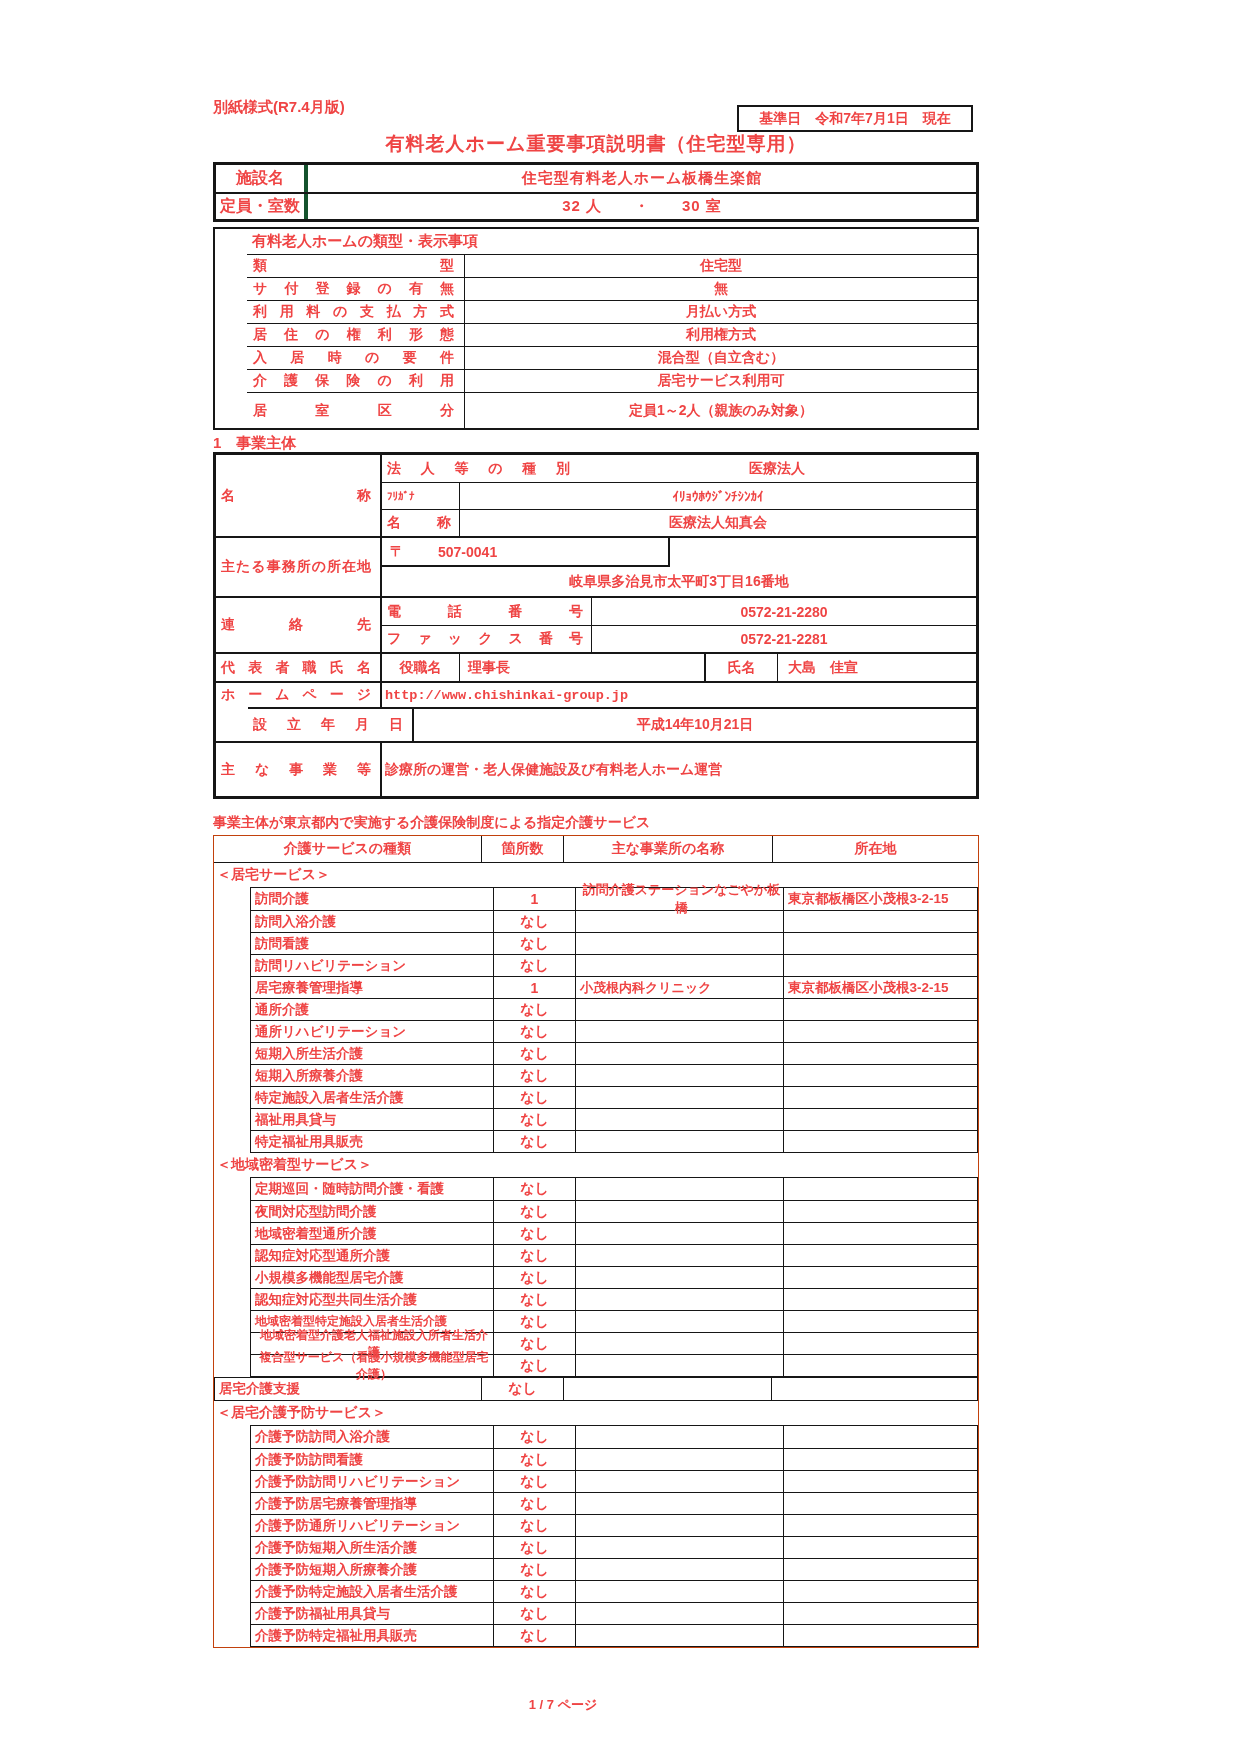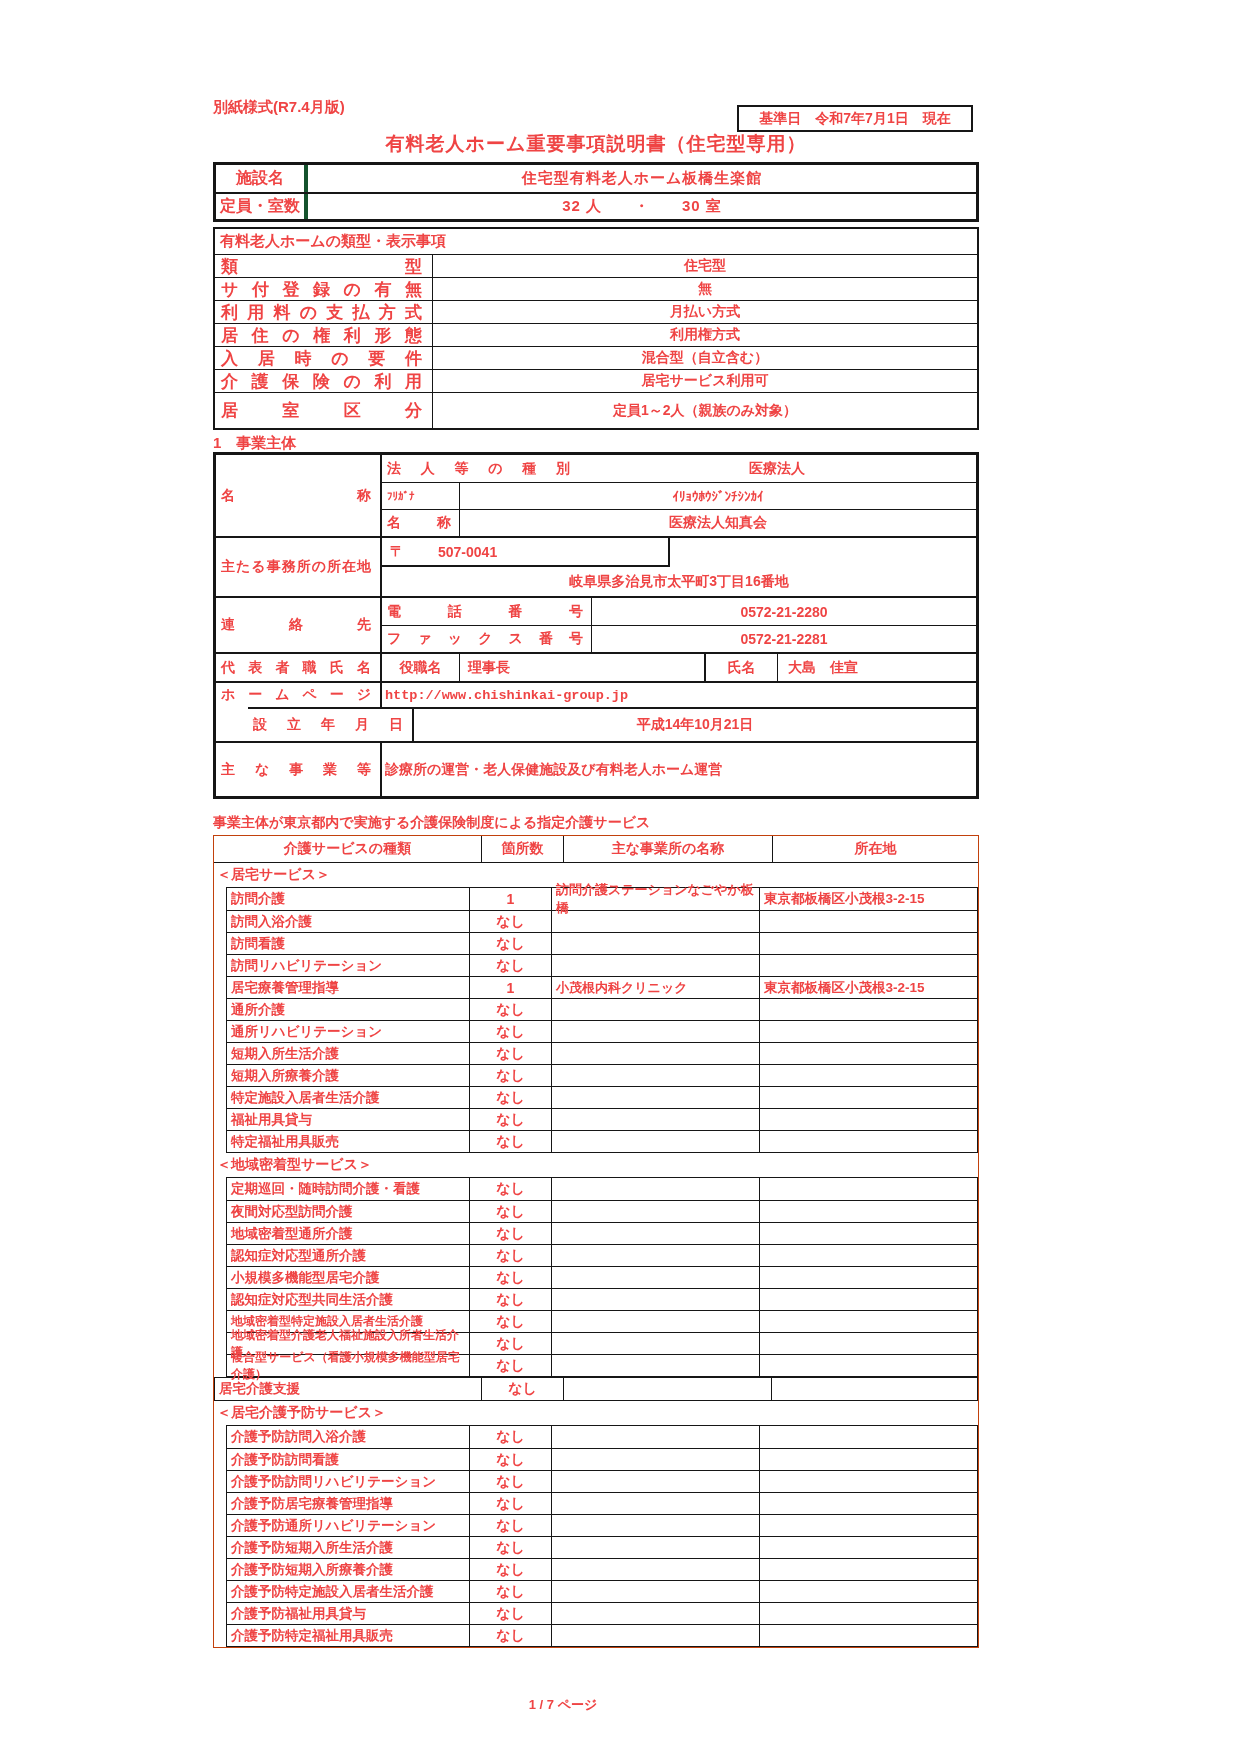--- a/index.html
+++ b/index.html
@@ -18,25 +18,25 @@
   
   .facility-tbl{position:absolute;left:213px;top:162px;width:766px;border:3px solid #161616;}
   .facility-tbl .frow{display:flex;height:27px;}
   .facility-tbl .frow + .frow{border-top:2px solid #161616;}
   .facility-tbl .flabel{width:92px;border-right:4px solid #14532d;display:flex;align-items:center;
                         justify-content:center;font-size:16px;font-weight:700;}
   .facility-tbl .fvalue{flex:1;display:flex;align-items:center;justify-content:center;
                         font-size:15px;font-weight:700;letter-spacing:1px;}
 
   
-  .type-tbl{position:absolute;left:213px;top:227px;width:766px;border:2px solid #161616;}
+  .type-tbl{position:absolute;left:213px;top:227px;width:766px;border:2px solid #161616;padding-left:32px;}
   .type-title{height:25px;display:flex;align-items:center;padding-left:5px;font-size:15px;font-weight:700;}
   .trow{display:flex;height:23px;border-top:1.5px solid #161616;}
   .trow.tall{height:36px;}
-  .tlabel{width:218px;border-right:1.5px solid #161616;display:flex;align-items:center;padding:0 10px 0 6px;font-size:17px;}
+  .tlabel{width:218px;border-right:1.5px solid #161616;display:flex;align-items:center;padding:0 10px 0 6px;font-size:14px;}
   .tvalue{flex:1;display:flex;align-items:center;justify-content:center;font-weight:700;}
 
   
   .biz-title{position:absolute;left:213px;top:434px;font-size:15px;font-weight:700;}
   .biz-tbl{position:absolute;left:213px;top:452px;width:766px;border:3px solid #161616;}
   .brow{display:flex;}
   .brow + .brow{border-top:2px solid #161616;}
   .blabel{width:166px;border-right:2px solid #161616;display:flex;align-items:center;padding:0 9px 0 5px;font-size:14px;}
   .bsub{flex:1;display:flex;flex-direction:column;}
   .subrow{display:flex;height:27px;}
@@ -70,21 +70,21 @@
   .svc-caption{position:absolute;left:213px;top:814px;font-size:14px;}
   .svc-tbl{position:absolute;left:213px;top:835px;width:766px;border:1px solid #c2410c;}
   .svc-head{display:flex;height:27px;border-bottom:1.5px solid #161616;}
   .hc{display:flex;align-items:center;justify-content:center;font-size:14px;}
   .hc.h1{width:268px;border-right:1.5px solid #161616;}
   .hc.h2{width:82px;border-right:1.5px solid #161616;}
   .hc.h3{width:209px;border-right:1.5px solid #161616;}
   .hc.h4{flex:1;}
   .grp-title{height:24px;display:flex;align-items:center;padding-left:3px;font-size:14px;}
   .grp{border:1.5px solid #161616;}
-  .grp.indent{margin-left:12px;}
+  .grp.indent{margin-left:36px;text-align:center;}
   .srow{display:flex;height:22px;}
   .srow + .srow{border-top:1px solid #161616;}
   .sc{display:flex;align-items:center;}
   .sc.c1{padding-left:4px;border-right:1px solid #161616;font-size:13.5px;}
   .grp.indent .sc.c1{width:243px;}
   .grp.noindent .sc.c1{width:267px;}
   .sc.c2{width:82px;justify-content:center;border-right:1px solid #161616;font-weight:700;}
   .sc.c3{width:208px;padding-left:4px;border-right:1px solid #161616;font-size:13px;font-weight:700;}
   .sc.c4{flex:1;padding-left:4px;font-size:13.5px;font-weight:700;}
   .srow.s .sc.c1{font-size:12px;}

